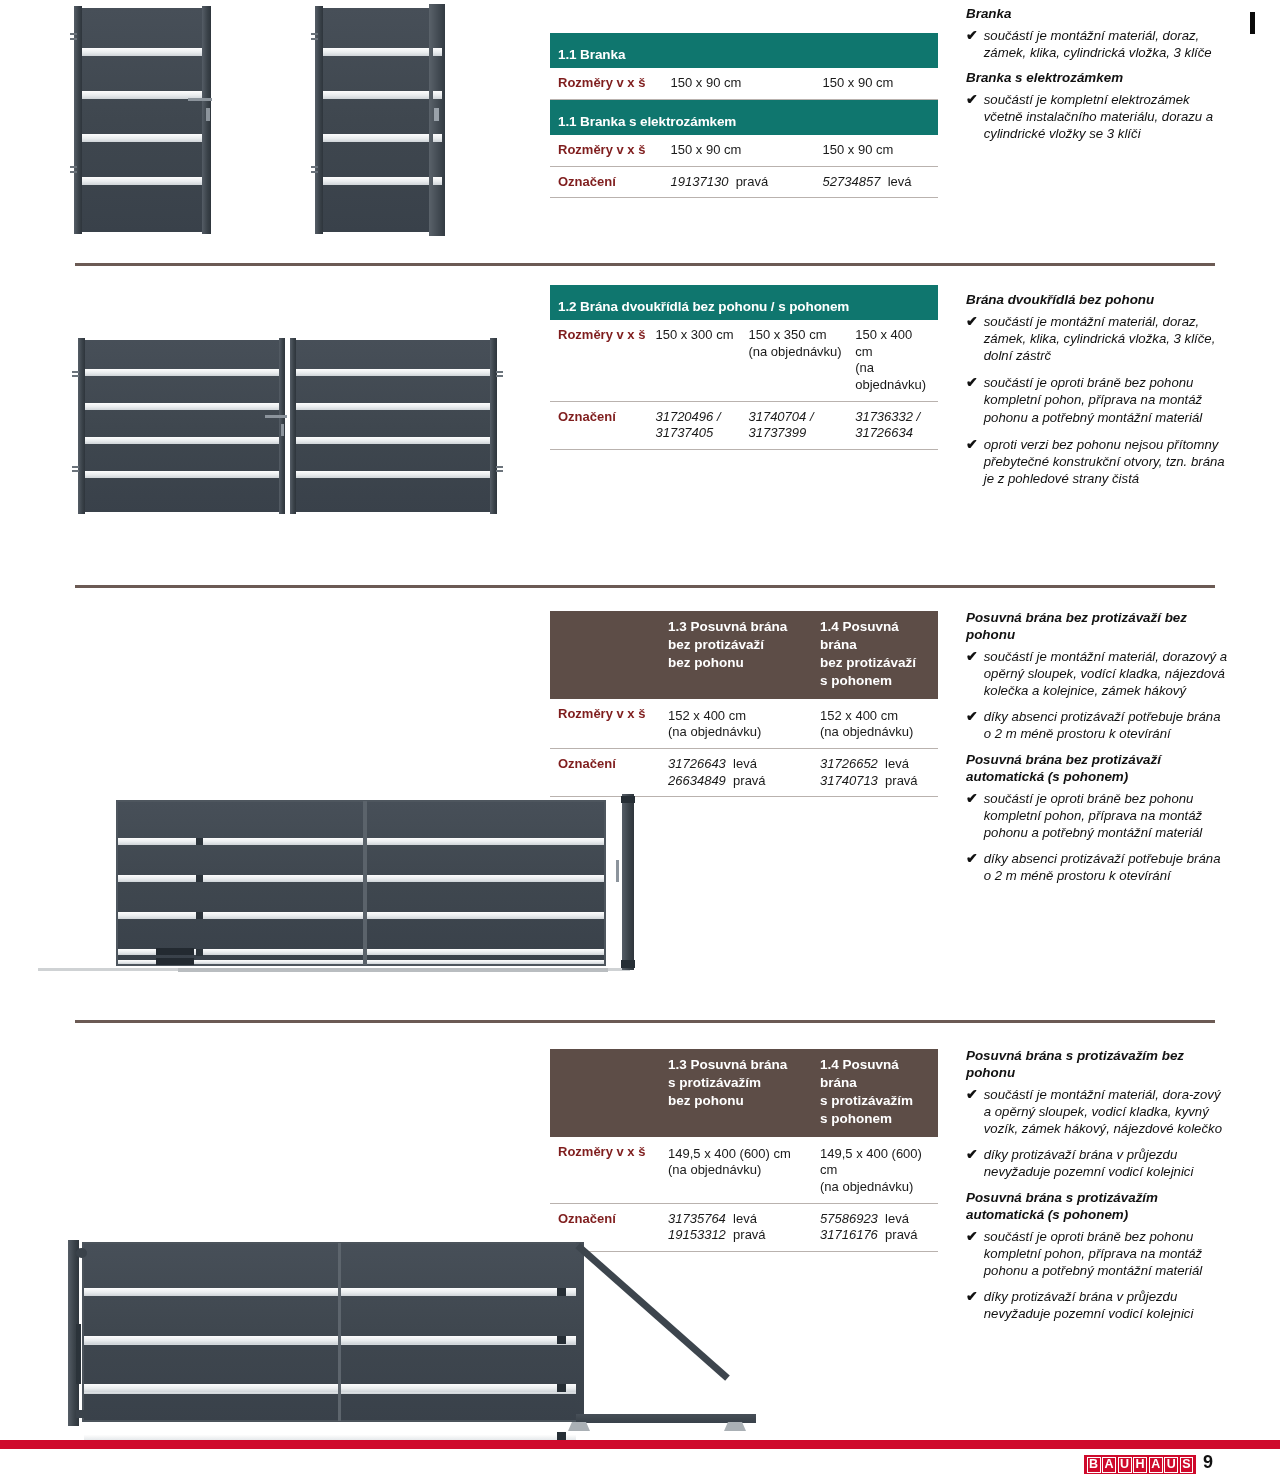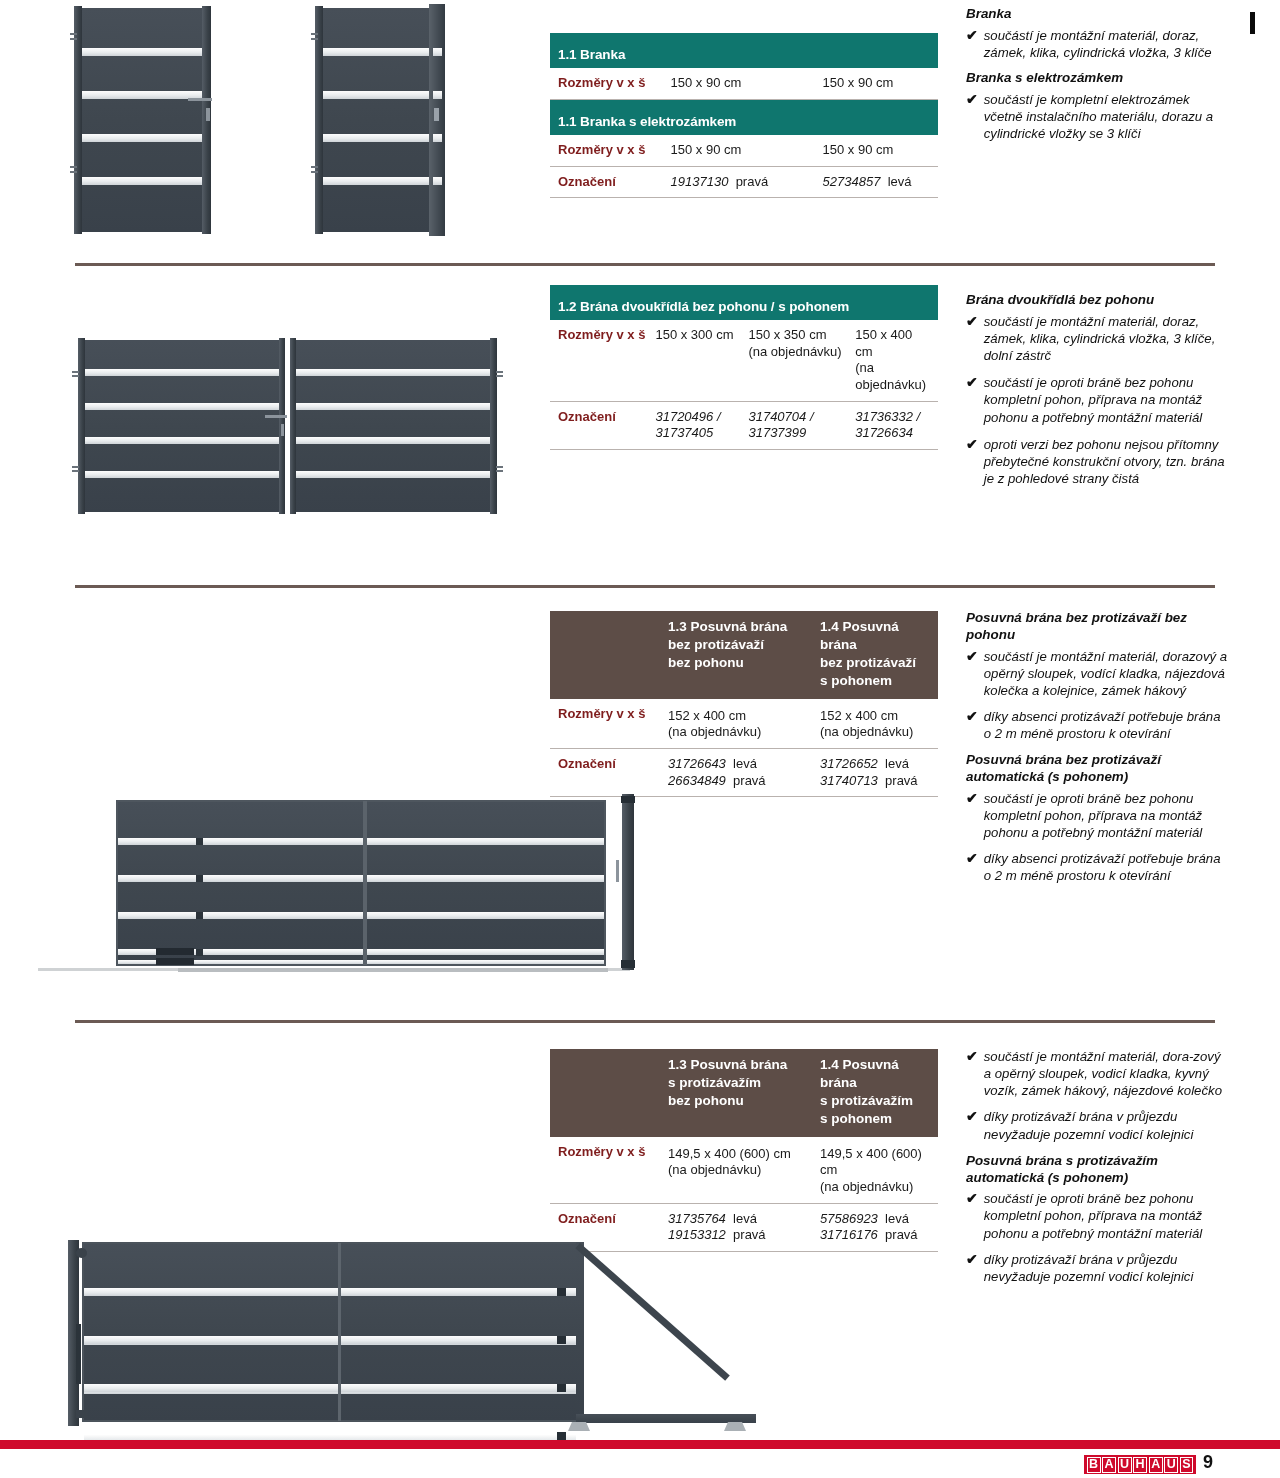--- a/index.html
+++ b/index.html
@@ -334,20 +334,21 @@
       </td>
       <td class="val">
         <div><span class="code">57586923</span>&nbsp;&nbsp;<span class="side">levá</span></div>
         <div><span class="code">31716176</span>&nbsp;&nbsp;<span class="side">pravá</span></div>
       </td>
     </tr>
   </tbody>
     </table>
 
   <div class="features" style="left:966px;top:1048px;width:262px;">
+    <div class="feat-title">Posuvná brána s protizávažím bez pohonu</div>
     <div class="feat-item">
       <span class="feat-check">✔</span>
       <span class="feat-text">součástí je montážní materiál, dora-zový a opěrný sloupek, vodicí kladka, kyvný vozík, zámek hákový, nájezdové kolečko</span>
     </div>
     <div class="feat-item">
       <span class="feat-check">✔</span>
       <span class="feat-text">díky protizávaží brána v průjezdu nevyžaduje pozemní vodicí kolejnici</span>
     </div>
     <div class="feat-title gap-above">Posuvná brána s protizávažím automatická (s pohonem)</div>
     <div class="feat-item">

